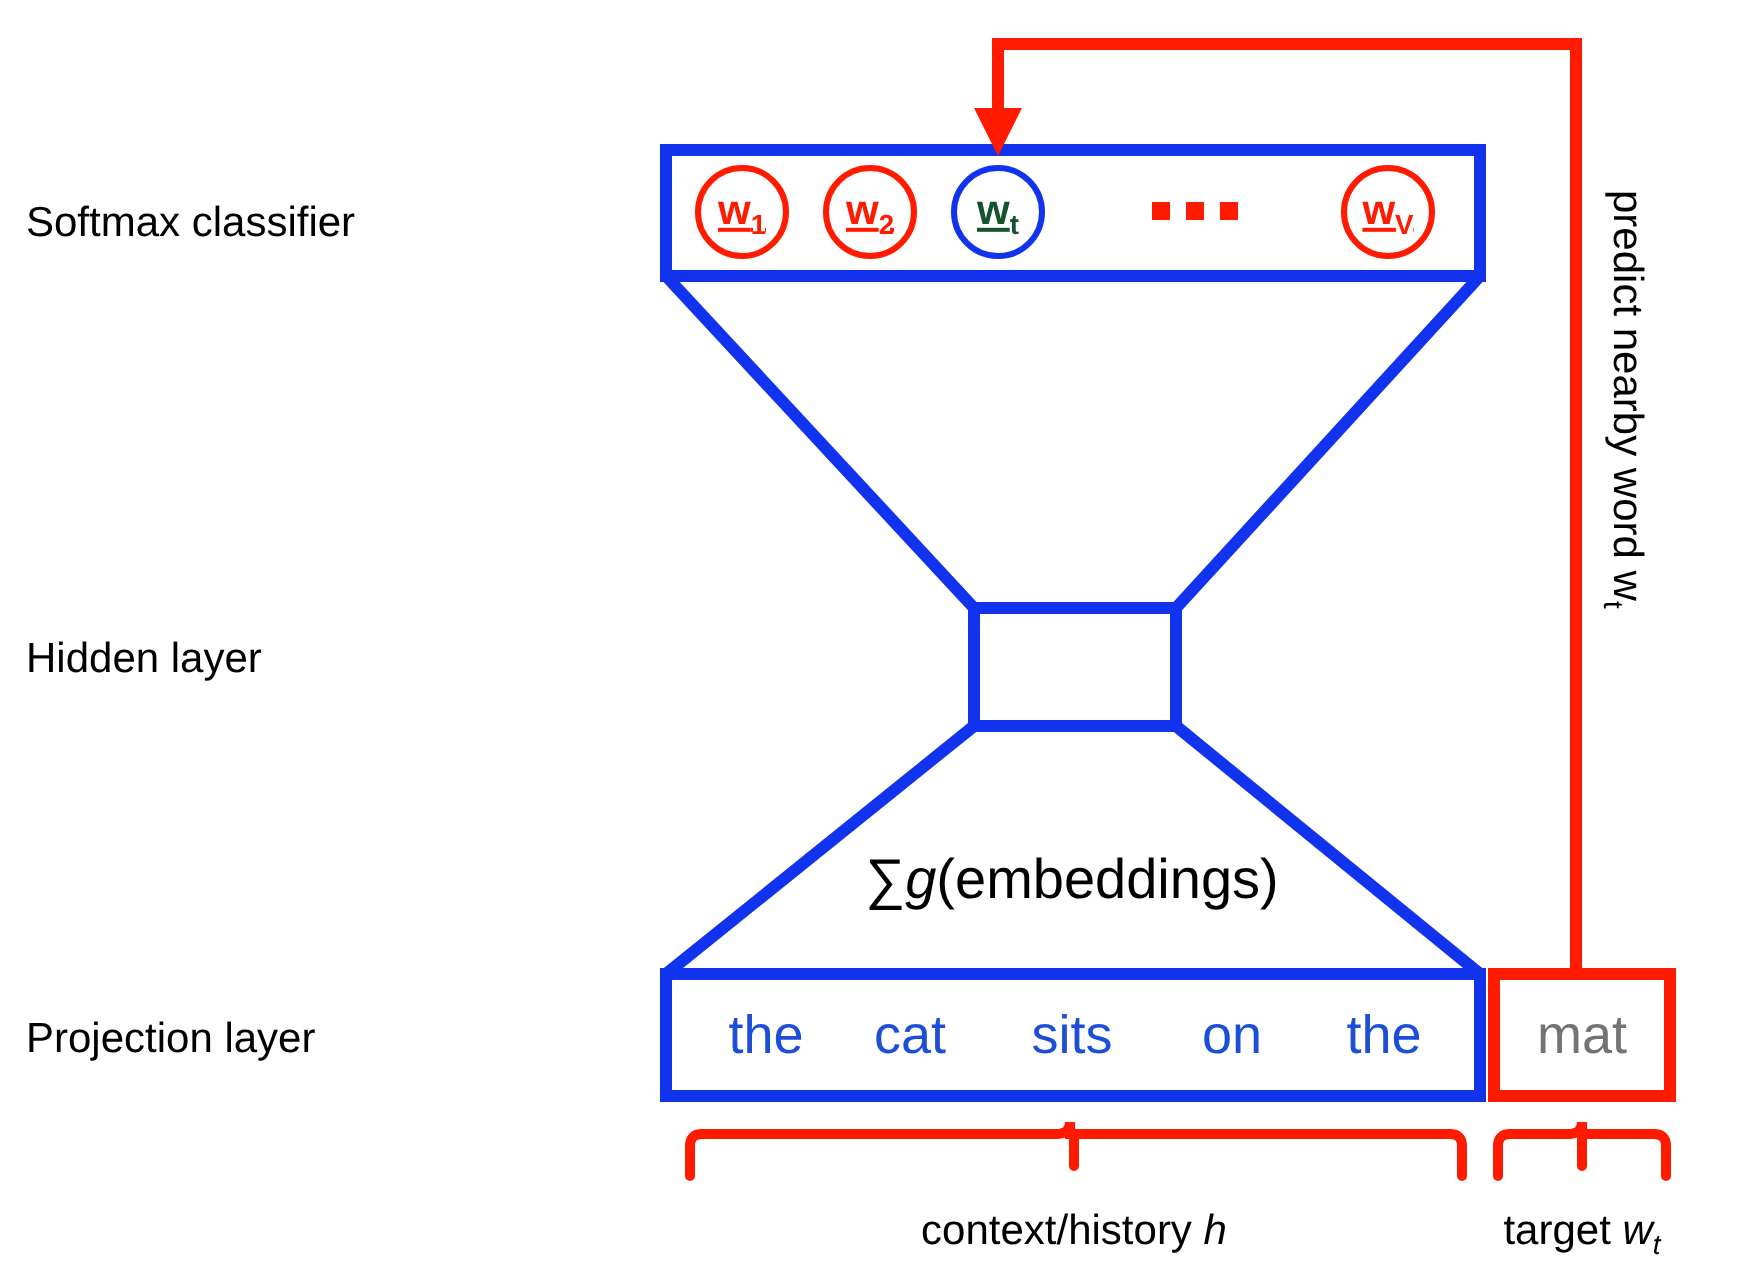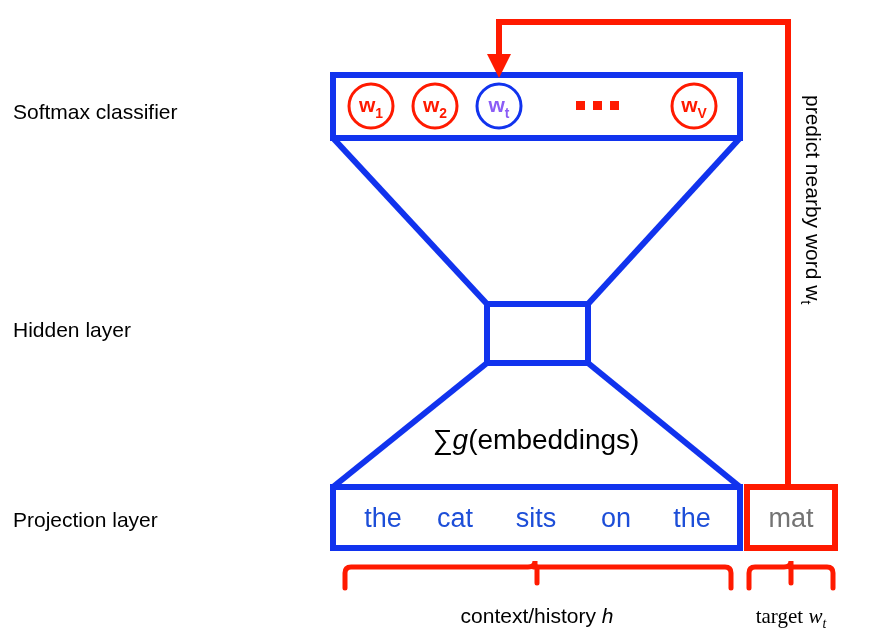--- a/index.html
+++ b/index.html
@@ -36,27 +36,28 @@
   #label-softmax { left: 13px; top: 100px; }
   #label-hidden  { left: 13px; top: 318px; }
   #label-projection { left: 13px; top: 508px; }
 
   .node-label {
     position: absolute;
     font-size: 21px;
     font-weight: 600;
     white-space: nowrap;
     transform: translate(-50%, -50%);
+    text-decoration: underline;
   }
   .node-label sub {
     font-size: 0.66em;
     font-weight: 600;
   }
   .node-red { color: #FF1A00; }
-  .node-blue { color: #8b5cf6; }
+  .node-blue { color: #14532d; }
 
   .proj-word {
     position: absolute;
     font-size: 27px;
     color: #1d4ed8;
     white-space: nowrap;
     transform: translate(-50%, -50%);
   }
 
   #embeddings-text {
@@ -84,21 +85,21 @@
   .brace-label {
     position: absolute;
     font-size: 21px;
     color: #000000;
     white-space: nowrap;
     transform: translate(-50%, 0);
   }
   .brace-label i { font-style: italic; }
   .brace-label sub { font-size: 0.66em; font-style: italic; }
   #brace-label-context { left: 537px; top: 604px; }
-  #brace-label-target  { left: 791px; top: 604px; font-family: Liberation Serif, serif; }
+  #brace-label-target  { left: 791px; top: 604px; }
 
   #side-note {
     position: absolute;
     left: 825px;
     top: 95px;
     width: 340px;
     font-size: 21px;
     color: #000000;
     white-space: nowrap;
     transform-origin: 0 0;

